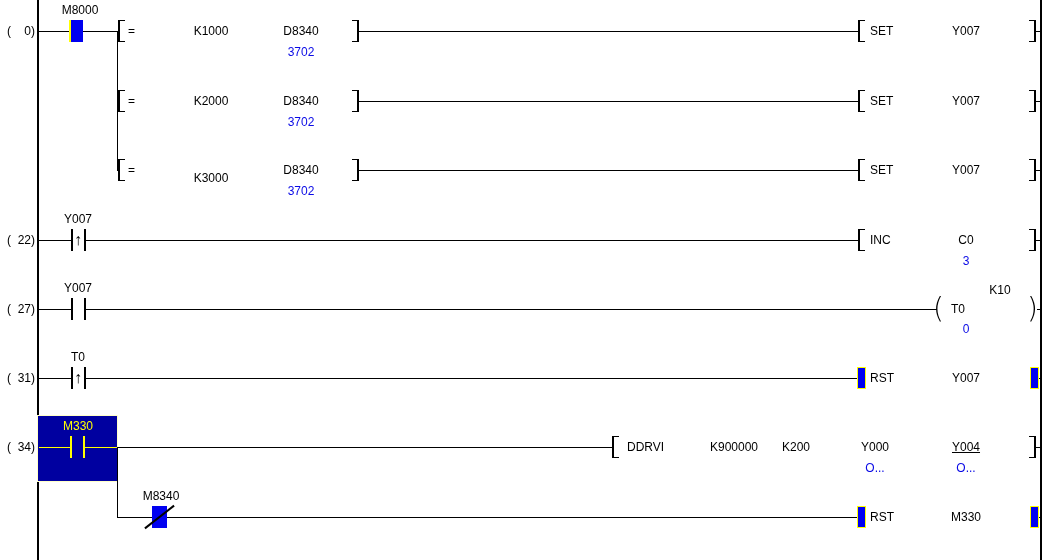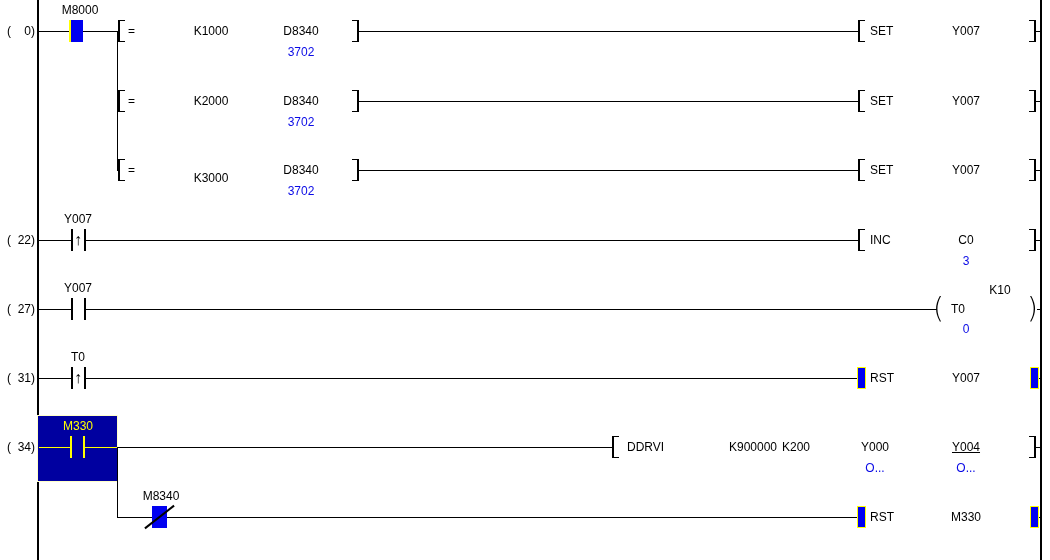--- a/index.html
+++ b/index.html
@@ -132,21 +132,21 @@
   <div class="step" style="top:440px;">(  34)</div>
   <div class="selbox"></div>
   <div class="t tc yl" style="left:78px;top:419px;">M330</div>
   <div class="ywh" style="left:39px;top:447px;width:31px;"></div>
   <div class="ybar" style="left:70px;top:436px;"></div>
   <div class="ybar" style="left:83px;top:436px;"></div>
   <div class="ywh" style="left:85px;top:447px;width:32px;"></div>
   <div class="wh" style="left:118px;top:447px;width:494px;"></div>
   <div class="bkl" style="left:612px;top:436px;"></div>
   <div class="t" style="left:627px;top:440px;">DDRVI</div>
-  <div class="t tc" style="left:753px;top:440px;">K900000</div>
+  <div class="t tc" style="left:734px;top:440px;">K900000</div>
   <div class="t tc" style="left:796px;top:440px;">K200</div>
   <div class="t tc" style="left:875px;top:440px;">Y000</div>
   <div class="t tc" style="left:966px;top:440px;text-decoration:underline;">Y004</div>
   <div class="t tc mv" style="left:875px;top:461px;">O...</div>
   <div class="t tc mv" style="left:966px;top:461px;">O...</div>
   <div class="bkr" style="left:1029px;top:436px;"></div>
   <div class="wh" style="left:1036px;top:447px;width:5px;"></div>
 
   <div class="wv" style="left:117px;top:447px;height:71px;"></div>
   <div class="wh" style="left:118px;top:517px;width:34px;"></div>

